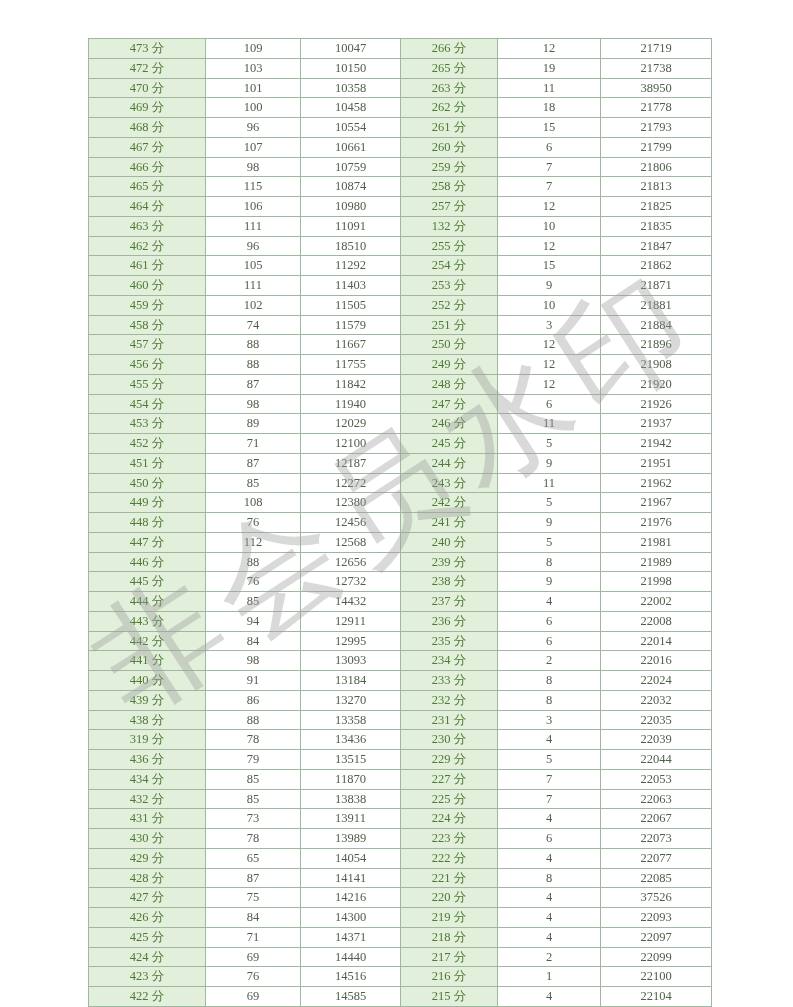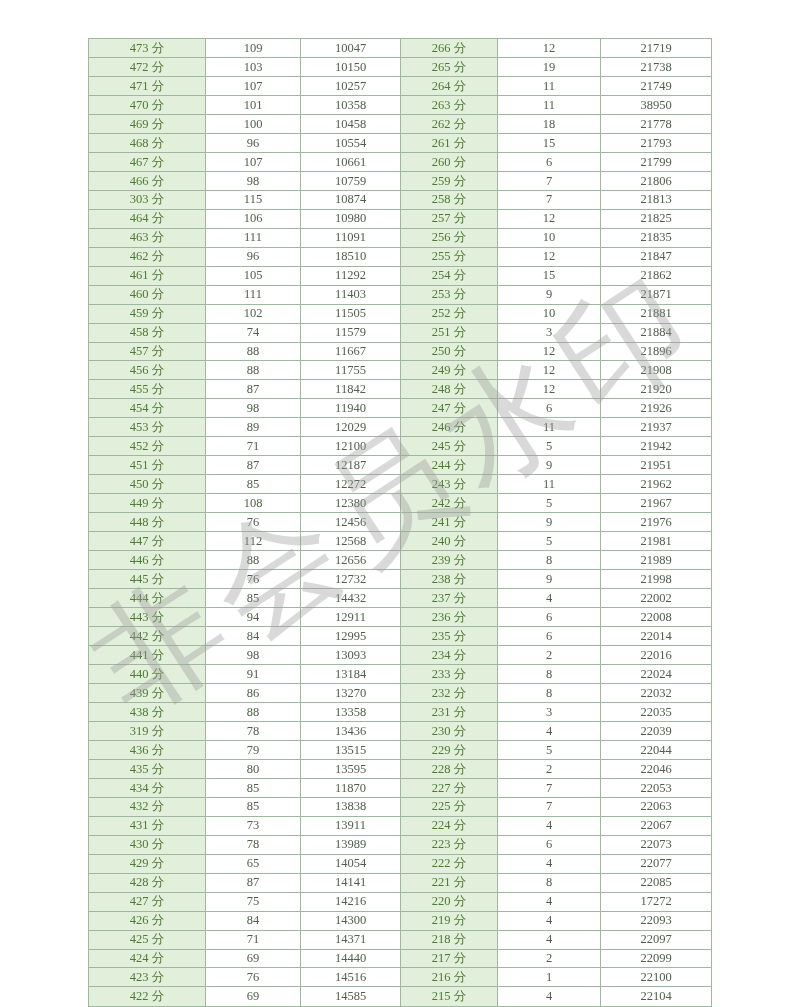--- a/index.html
+++ b/index.html
@@ -78,28 +78,20 @@
         </tr>
         <tr>
           <td class="score-cell">472 分</td>
           <td class="count-cell">103</td>
           <td class="cum-cell">10150</td>
           <td class="score-cell">265 分</td>
           <td class="count-cell">19</td>
           <td class="cum-cell">21738</td>
         </tr>
         <tr>
-          <td class="score-cell">471 分</td>
-          <td class="count-cell">107</td>
-          <td class="cum-cell">10257</td>
-          <td class="score-cell">264 分</td>
-          <td class="count-cell">11</td>
-          <td class="cum-cell">21749</td>
-        </tr>
-        <tr>
           <td class="score-cell">470 分</td>
           <td class="count-cell">101</td>
           <td class="cum-cell">10358</td>
           <td class="score-cell">263 分</td>
           <td class="count-cell">11</td>
           <td class="cum-cell">38950</td>
         </tr>
         <tr>
           <td class="score-cell">469 分</td>
           <td class="count-cell">100</td>
@@ -126,40 +118,40 @@
         </tr>
         <tr>
           <td class="score-cell">466 分</td>
           <td class="count-cell">98</td>
           <td class="cum-cell">10759</td>
           <td class="score-cell">259 分</td>
           <td class="count-cell">7</td>
           <td class="cum-cell">21806</td>
         </tr>
         <tr>
-          <td class="score-cell">303 分</td>
+          <td class="score-cell">465 分</td>
           <td class="count-cell">115</td>
           <td class="cum-cell">10874</td>
           <td class="score-cell">258 分</td>
           <td class="count-cell">7</td>
           <td class="cum-cell">21813</td>
         </tr>
         <tr>
           <td class="score-cell">464 分</td>
           <td class="count-cell">106</td>
           <td class="cum-cell">10980</td>
           <td class="score-cell">257 分</td>
           <td class="count-cell">12</td>
           <td class="cum-cell">21825</td>
         </tr>
         <tr>
           <td class="score-cell">463 分</td>
           <td class="count-cell">111</td>
           <td class="cum-cell">11091</td>
-          <td class="score-cell">256 分</td>
+          <td class="score-cell">132 分</td>
           <td class="count-cell">10</td>
           <td class="cum-cell">21835</td>
         </tr>
         <tr>
           <td class="score-cell">462 分</td>
           <td class="count-cell">96</td>
           <td class="cum-cell">18510</td>
           <td class="score-cell">255 分</td>
           <td class="count-cell">12</td>
           <td class="cum-cell">21847</td>
@@ -366,28 +358,20 @@
         </tr>
         <tr>
           <td class="score-cell">436 分</td>
           <td class="count-cell">79</td>
           <td class="cum-cell">13515</td>
           <td class="score-cell">229 分</td>
           <td class="count-cell">5</td>
           <td class="cum-cell">22044</td>
         </tr>
         <tr>
-          <td class="score-cell">435 分</td>
-          <td class="count-cell">80</td>
-          <td class="cum-cell">13595</td>
-          <td class="score-cell">228 分</td>
-          <td class="count-cell">2</td>
-          <td class="cum-cell">22046</td>
-        </tr>
-        <tr>
           <td class="score-cell">434 分</td>
           <td class="count-cell">85</td>
           <td class="cum-cell">11870</td>
           <td class="score-cell">227 分</td>
           <td class="count-cell">7</td>
           <td class="cum-cell">22053</td>
         </tr>
         <tr>
           <td class="score-cell">432 分</td>
           <td class="count-cell">85</td>
@@ -427,21 +411,21 @@
           <td class="score-cell">221 分</td>
           <td class="count-cell">8</td>
           <td class="cum-cell">22085</td>
         </tr>
         <tr>
           <td class="score-cell">427 分</td>
           <td class="count-cell">75</td>
           <td class="cum-cell">14216</td>
           <td class="score-cell">220 分</td>
           <td class="count-cell">4</td>
-          <td class="cum-cell">17272</td>
+          <td class="cum-cell">37526</td>
         </tr>
         <tr>
           <td class="score-cell">426 分</td>
           <td class="count-cell">84</td>
           <td class="cum-cell">14300</td>
           <td class="score-cell">219 分</td>
           <td class="count-cell">4</td>
           <td class="cum-cell">22093</td>
         </tr>
         <tr>

